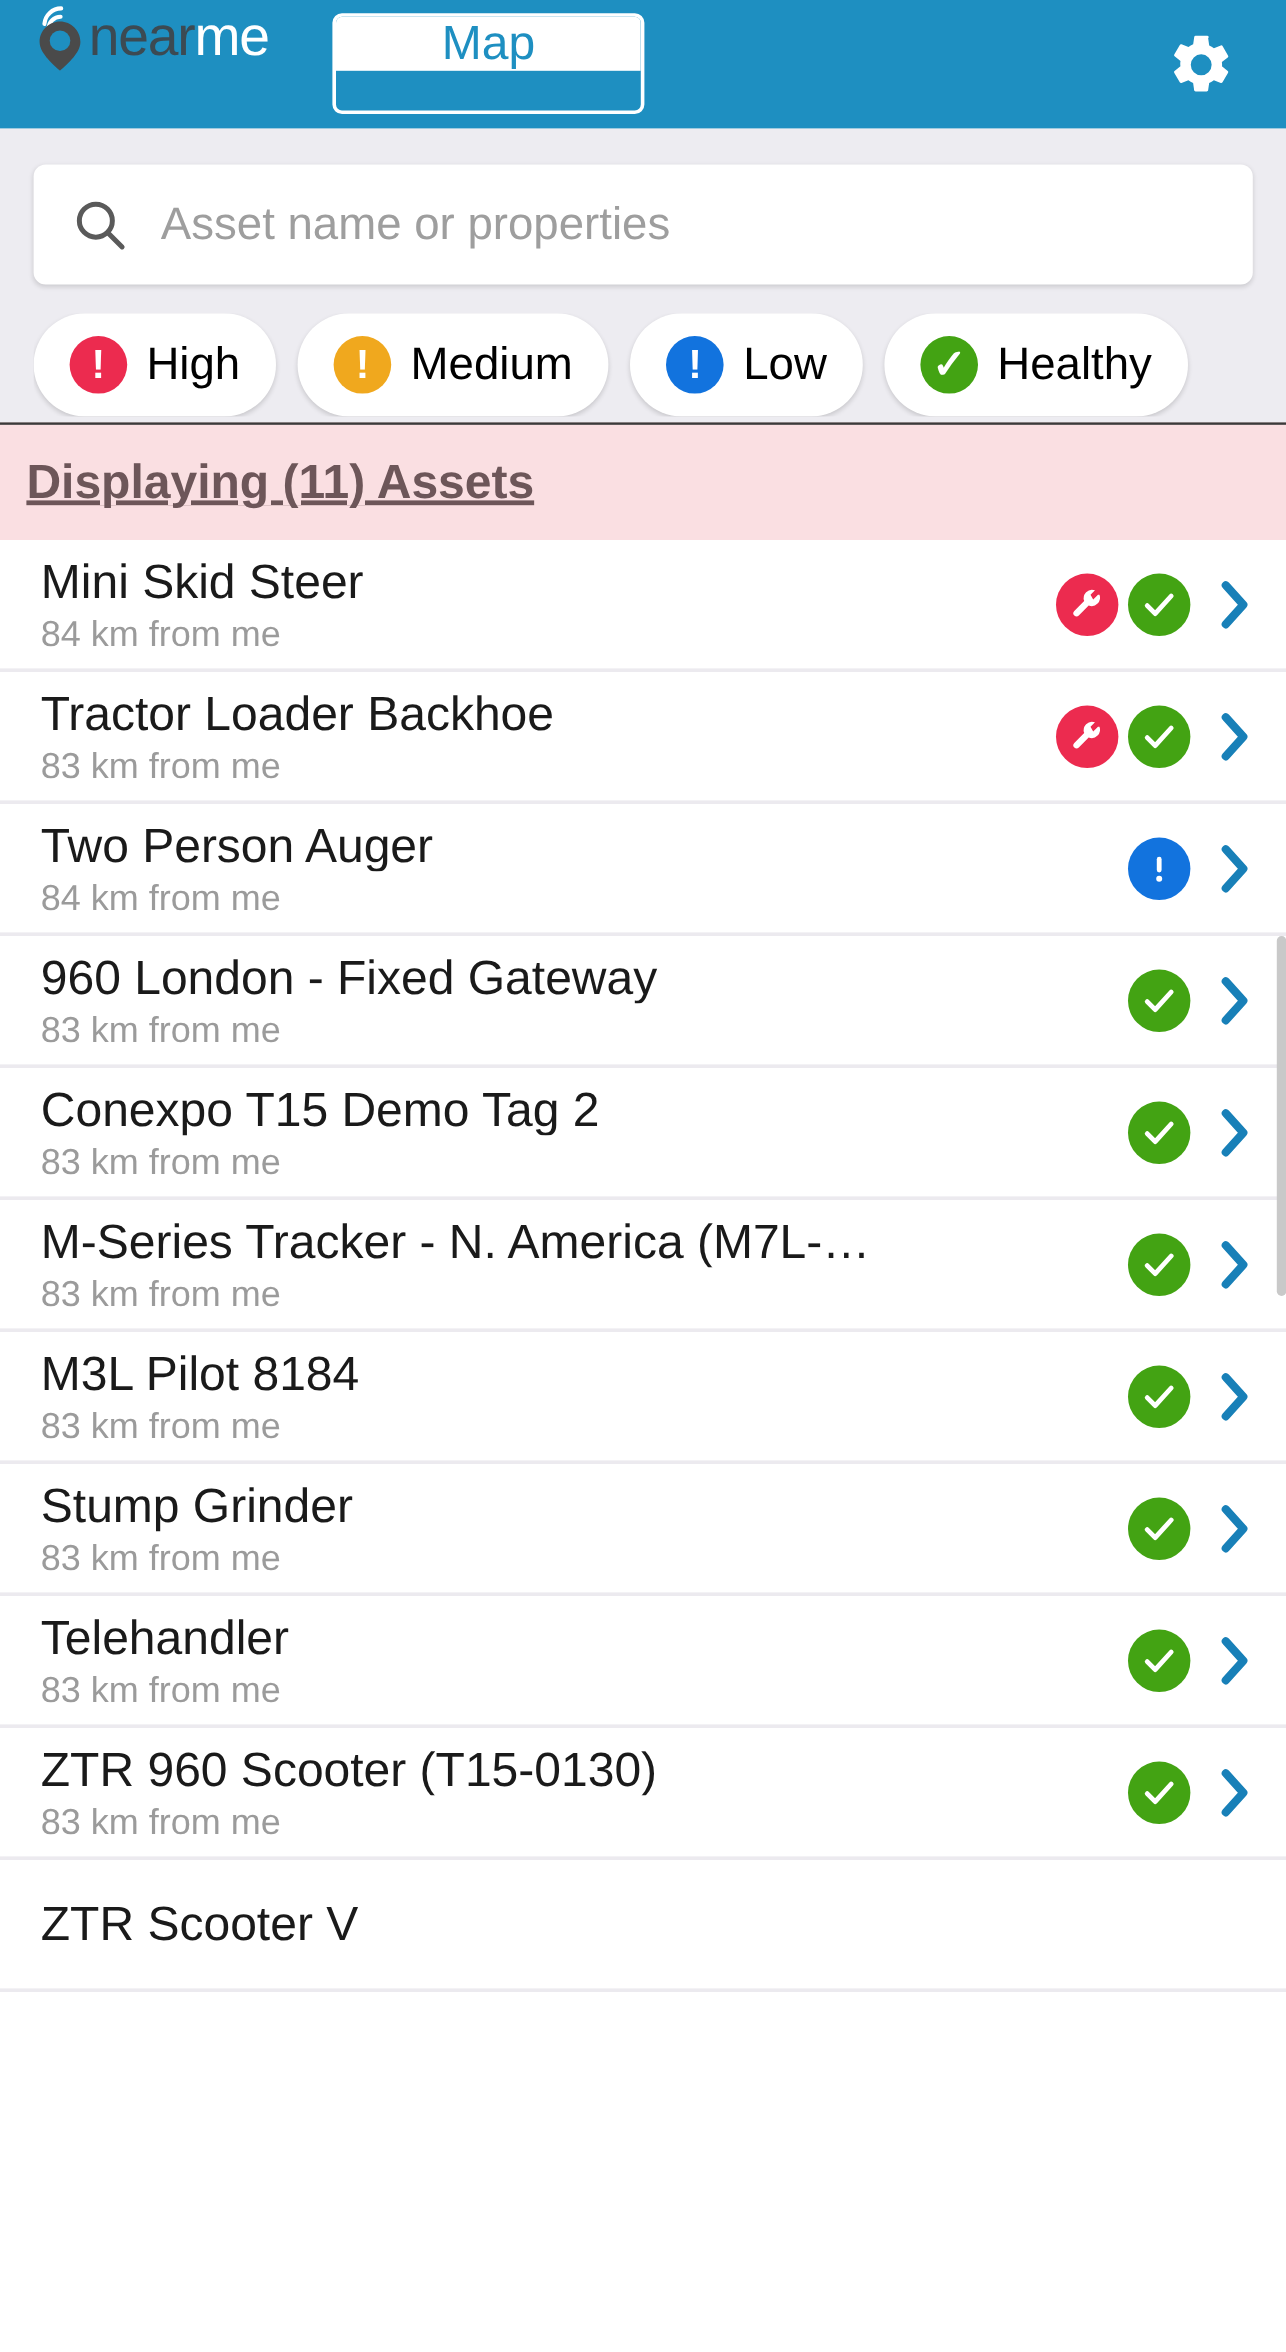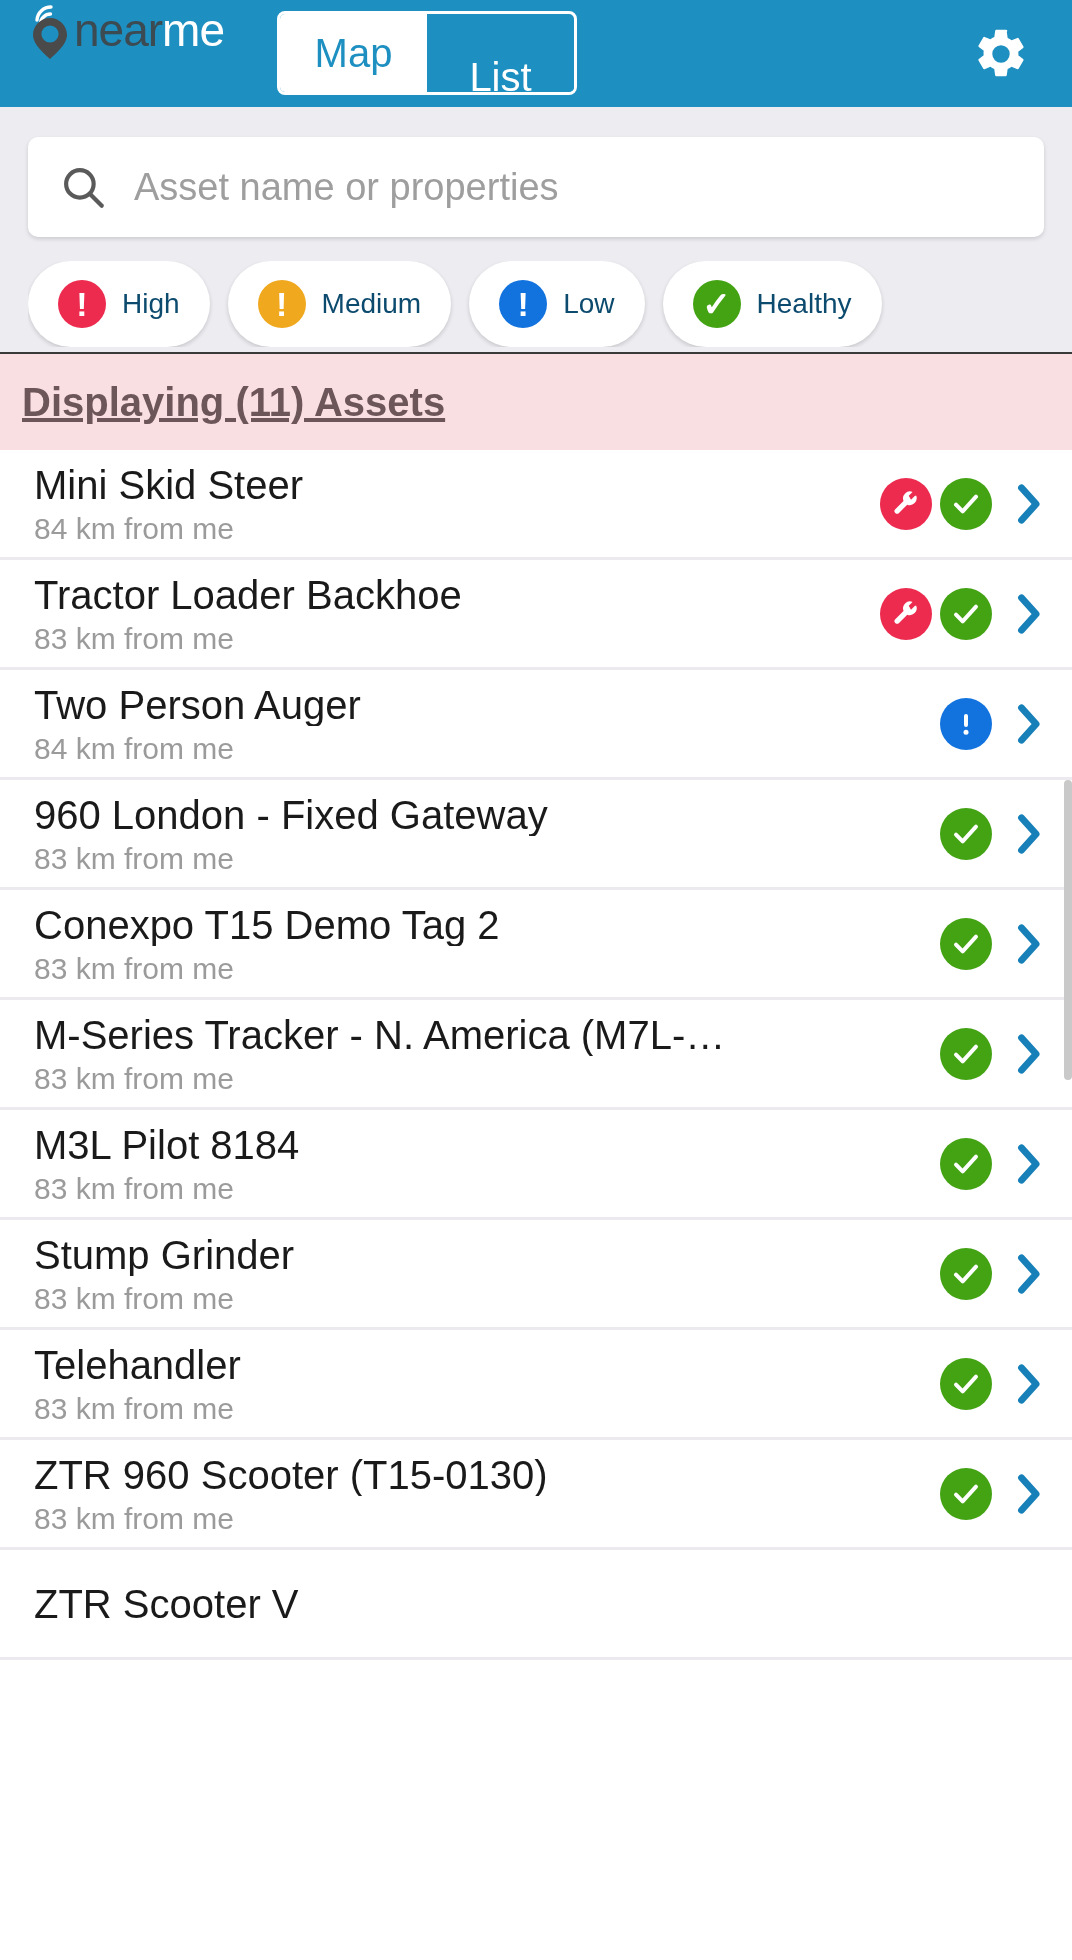--- a/index.html
+++ b/index.html
@@ -32,25 +32,26 @@
     font-weight: 400;
     line-height: 1;
     margin-left: -4px;
   }
   .logo-text .near { color: #3c4a52; }
   .logo-text .me { color: #ffffff; }
 
   .segmented {
     position: absolute;
     left: 277px; top: 11px;
-    width: 300px; height: 84px;
+    width: 260px; height: 84px;
     border: 3px solid #ffffff;
     border-radius: 8px;
     display: flex;
     overflow: hidden;
+    flex-direction: column;
   }
   .seg {
     flex: 1;
     display: flex;
     align-items: center;
     justify-content: center;
     font-size: 40px;
     cursor: pointer;
   }
   .seg-map { background: #ffffff; color: #1e8fc1; }
@@ -110,21 +111,21 @@
   .chip-dot {
     width: 48px; height: 48px;
     border-radius: 50%;
     flex: none;
     display: flex; align-items: center; justify-content: center;
     color: #ffffff;
     font-size: 34px; font-weight: bold;
     line-height: 1;
     margin-right: 16px;
   }
-  .chip-label { font-size: 28px; color: #0c4a6e; white-space: nowrap; }
+  .chip-label { font-size: 38px; color: #000000; white-space: nowrap; }
 
   
   .banner {
     background: #fadfe2;
     border-top: 2px solid #3a3a3a;
     height: 98px;
     display: flex;
     align-items: center;
     padding-left: 22px;
   }

